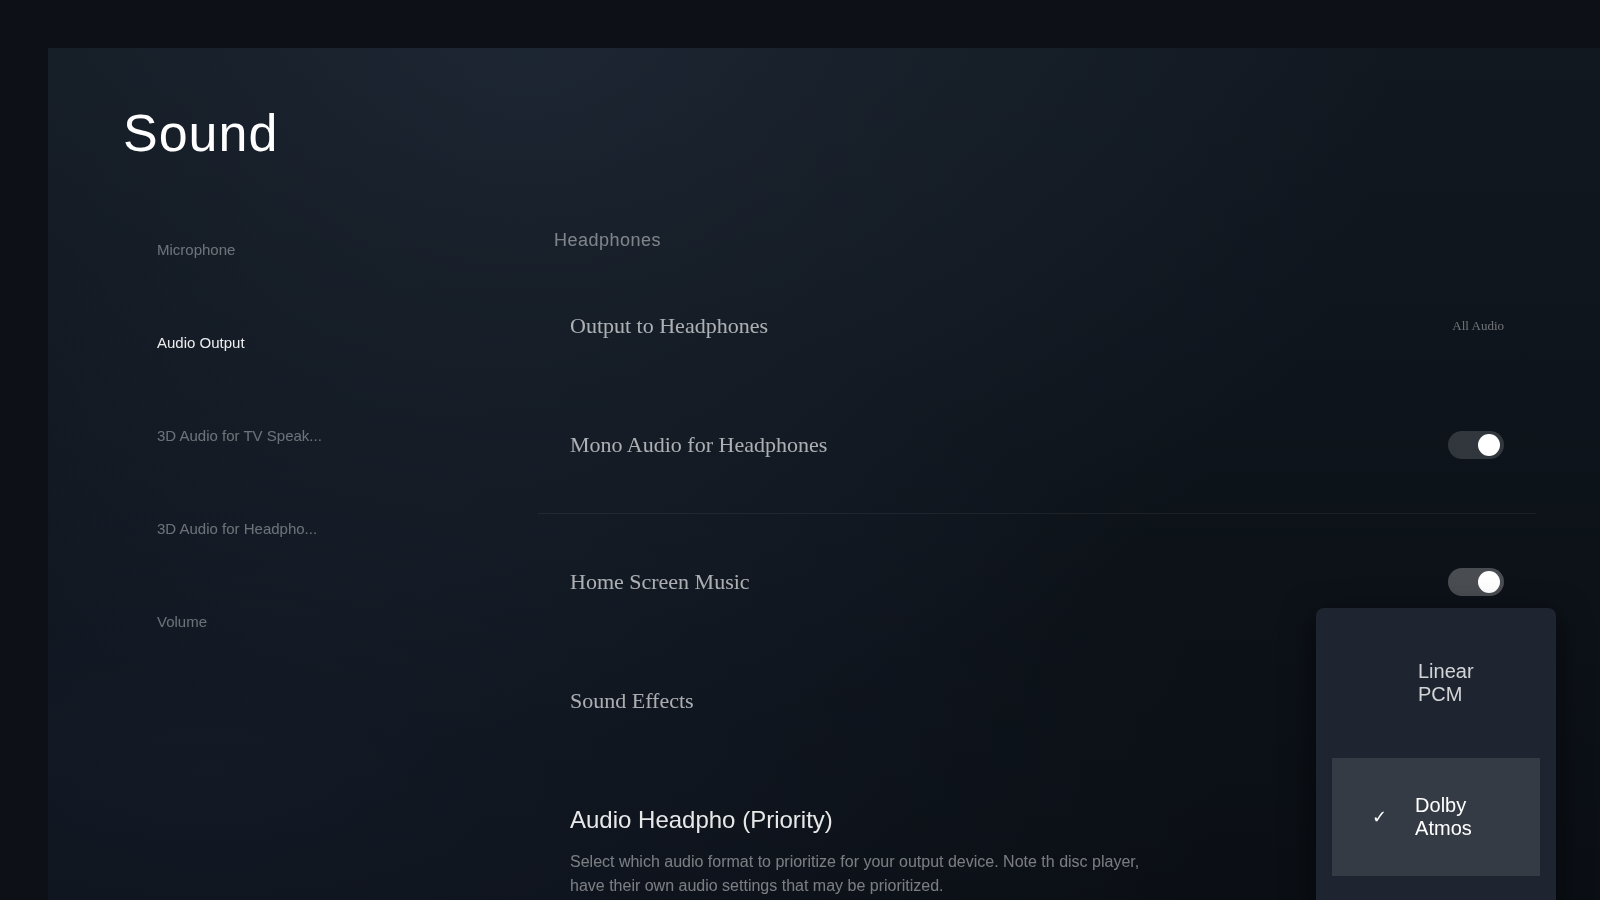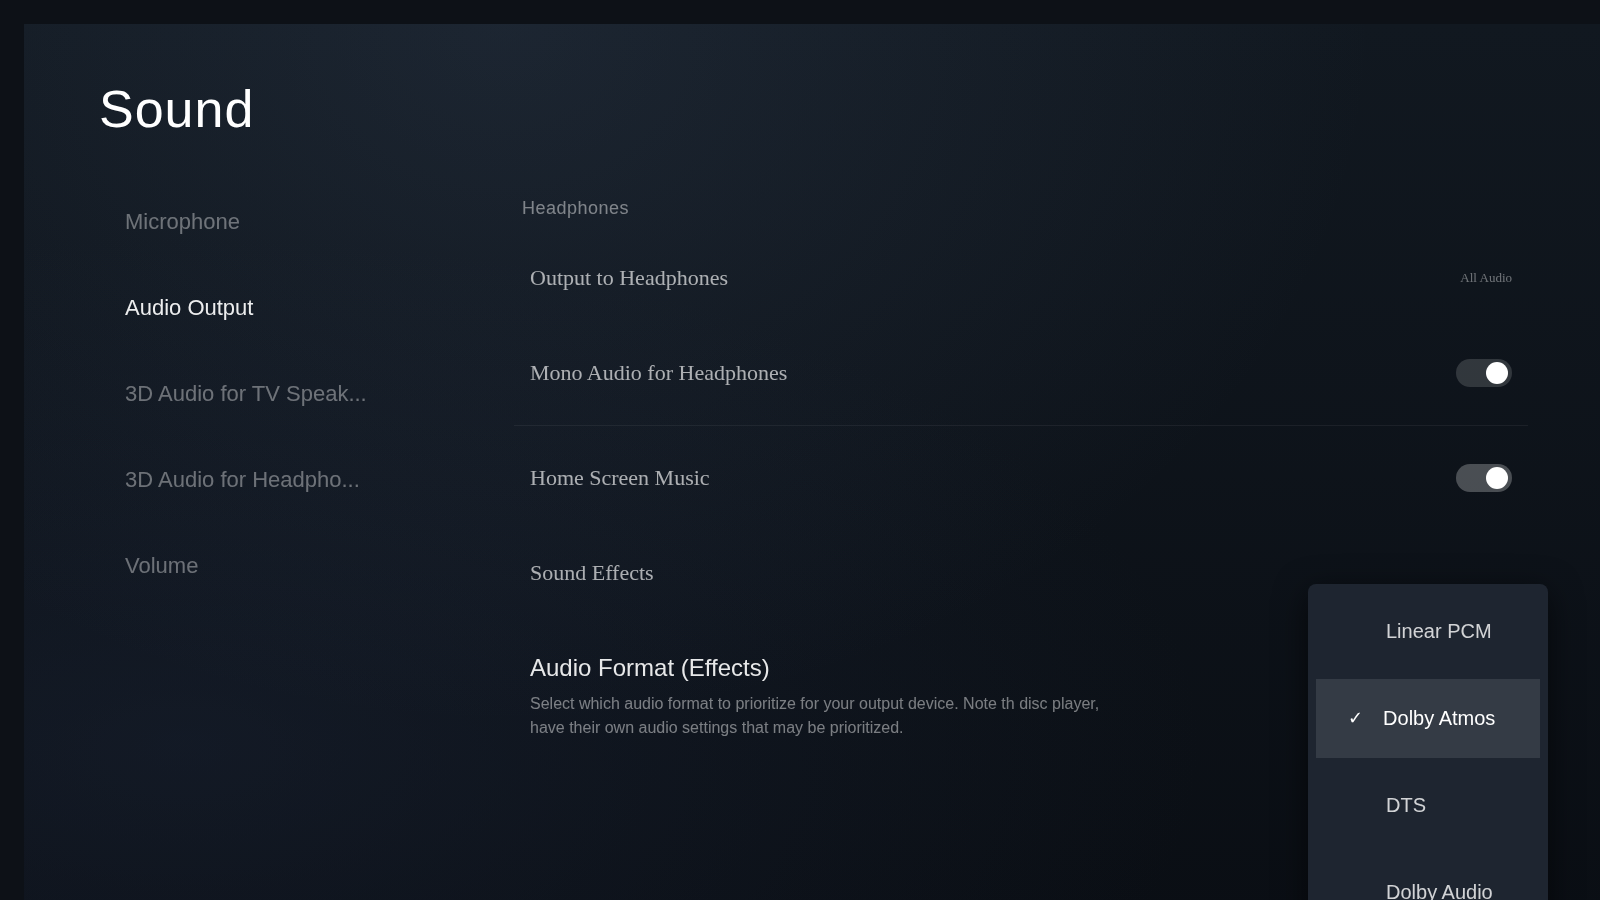--- a/index.html
+++ b/index.html
@@ -1,16 +1,16 @@
 <!DOCTYPE html>
 <html><head>
   <meta charset="utf-8">
   <style>
     * {
-      margin: 8px;
+      margin: 16px;
       padding: 0;
       box-sizing: border-box;
     }
 
     body {
       width: 1600px;
       height: 900px;
       background: #0d1117;
       font-family: 'Segoe UI', Arial, sans-serif;
       overflow: hidden;
@@ -47,21 +47,21 @@
       top: 155px;
       left: 75px;
       width: 380px;
       display: flex;
       flex-direction: column;
       gap: 0;
     }
 
     .sidebar-item {
       padding: 22px 18px;
-      font-size: 22px;
+      font-size: 15px;
       color: rgba(255,255,255,0.38);
       cursor: pointer;
       border-radius: 6px;
       transition: background 0.15s;
     }
 
     .sidebar-item.active {
       color: rgba(255,255,255,0.92);
       font-weight: 400;
     }
@@ -150,21 +150,21 @@
       width: 240px;
       background: #1e2530;
       border-radius: 8px;
       overflow: hidden;
       box-shadow: 0 8px 32px rgba(0,0,0,0.6);
       z-index: 100;
     }
 
     .dropdown-item {
       display: flex;
-      align-items: flex-start;
+      align-items: center;
       padding: 20px 24px;
       font-size: 20px;
       color: rgba(255,255,255,0.8);
       cursor: pointer;
       position: relative;
     }
 
     .dropdown-item.selected {
       background: rgba(255,255,255,0.1);
       color: #ffffff;
@@ -222,21 +222,21 @@
   <div class="setting-row">
     <span>Home Screen Music</span>
     <div class="toggle"></div>
   </div>
 
   <div class="setting-row">
     <span>Sound Effects</span>
   </div>
 
   <div class="audio-format-section">
-    <div class="audio-format-title">Audio Format (Effects)</div>
+    <div class="audio-format-title">Audio Headpho (Priority)</div>
     <div class="audio-format-desc">Select which audio format to prioritize for your output device. Note th disc player, have their own audio settings that may be prioritized.</div>
   </div>
 
 </div>
 
 <div class="dropdown-menu">
 
   <div class="dropdown-item">
     <span class="no-check"></span>
     <span>Linear PCM</span>

